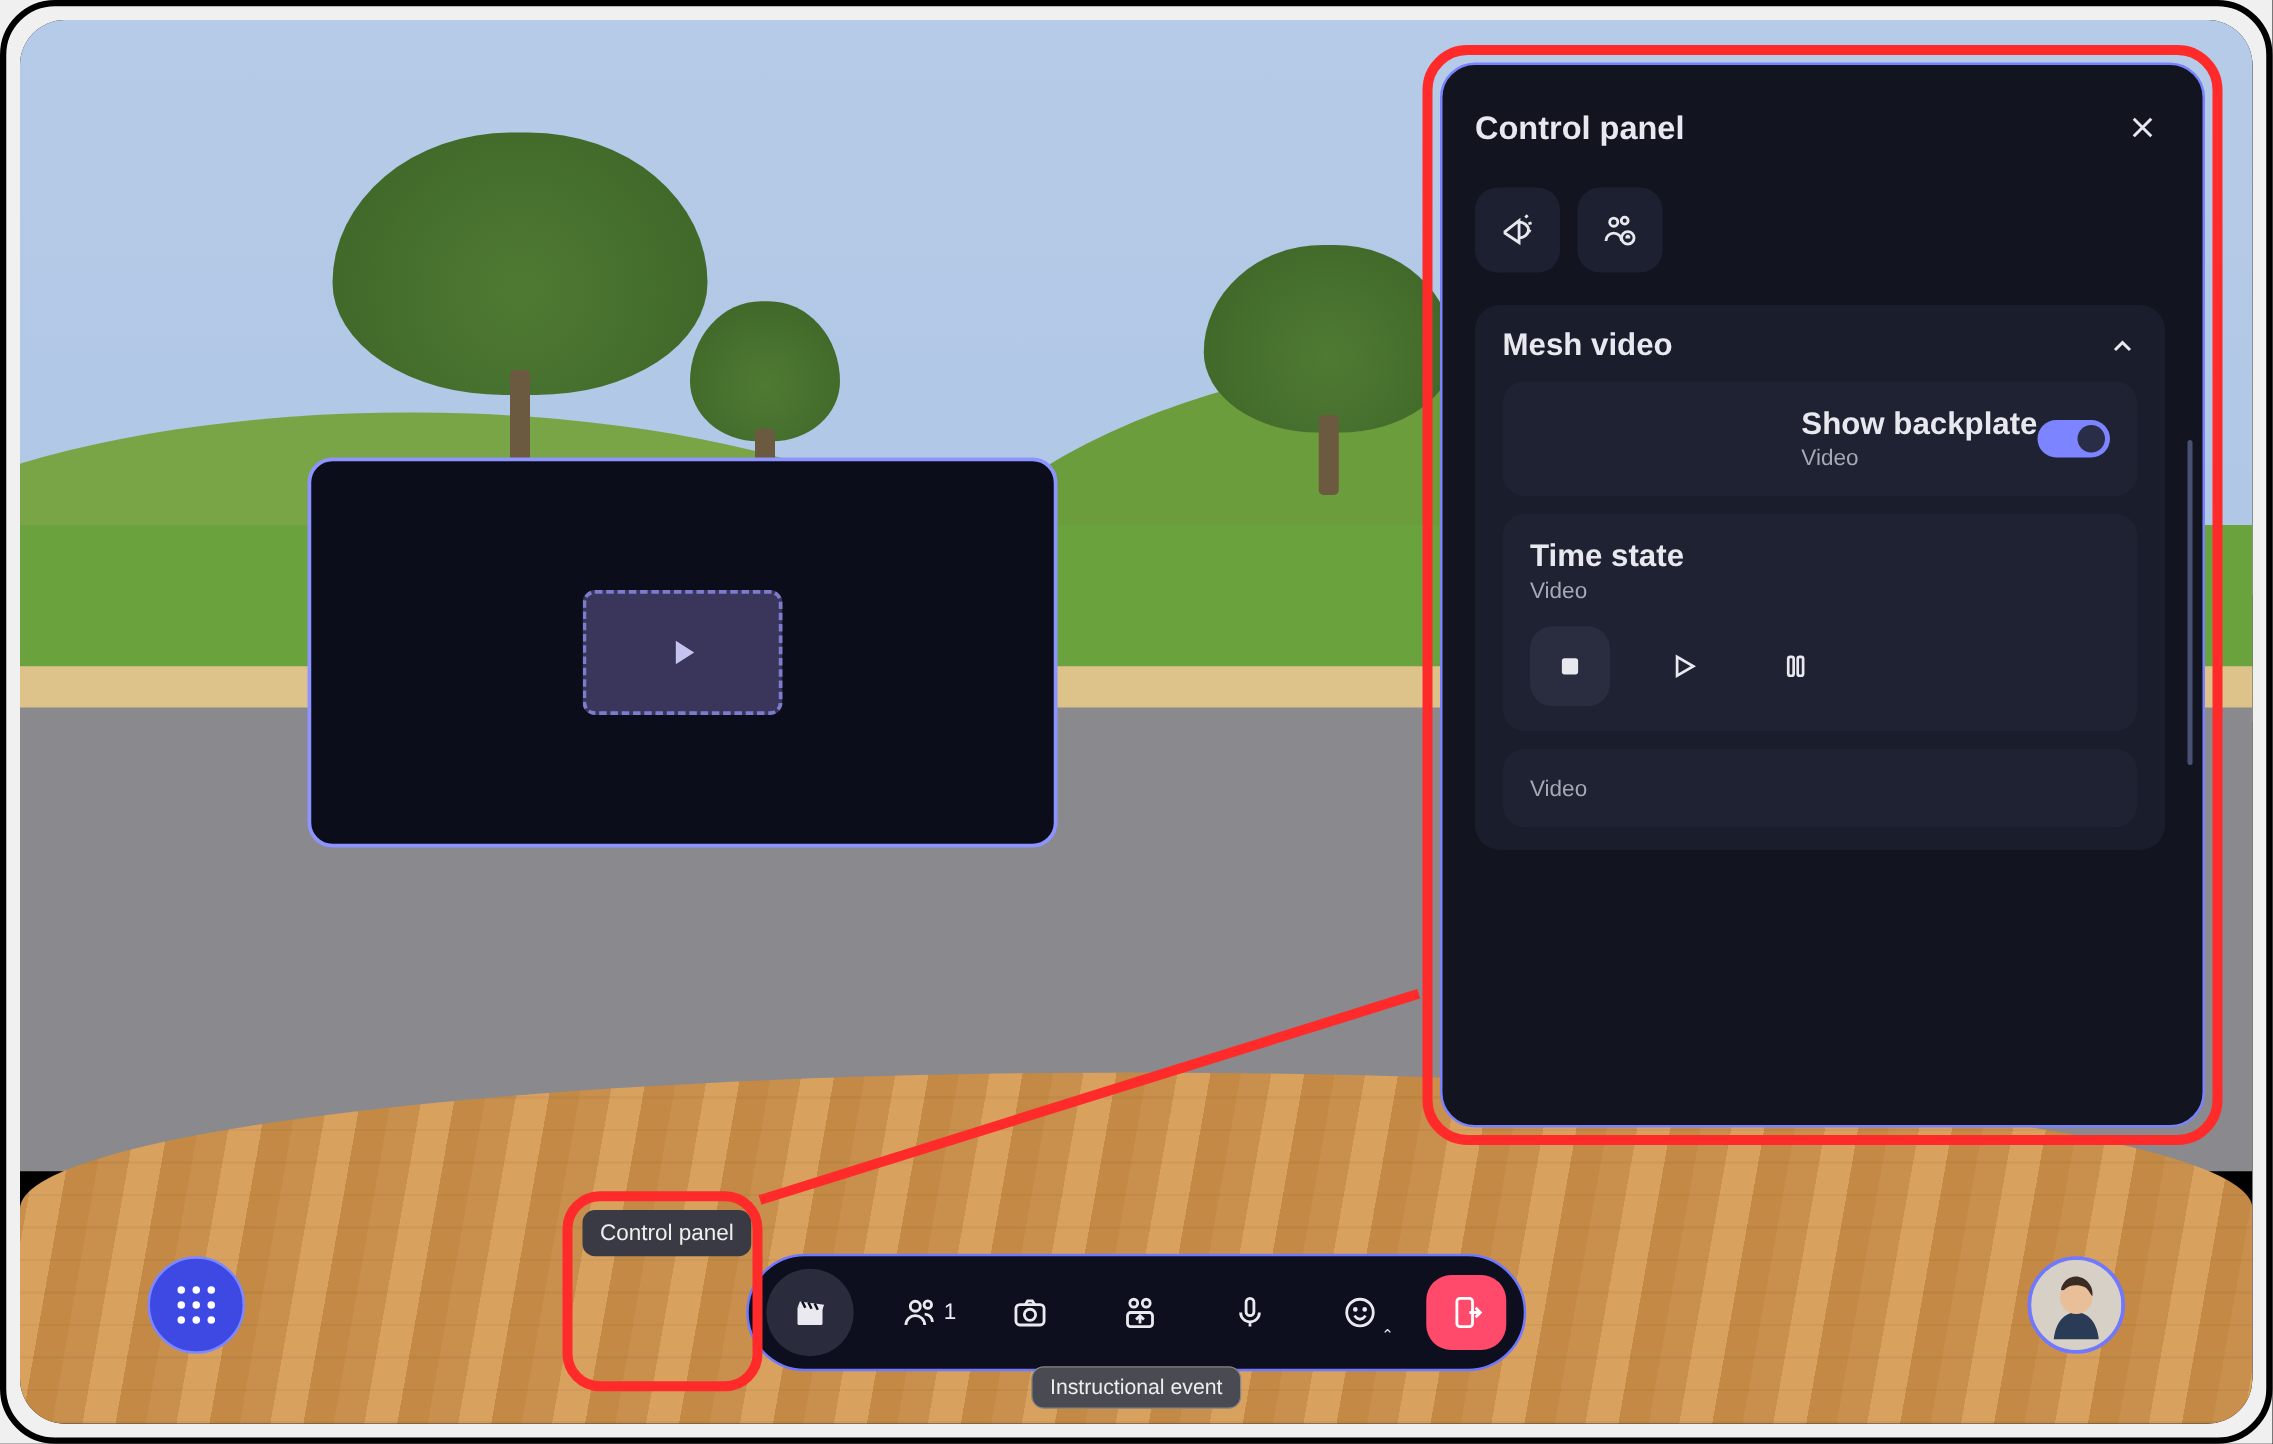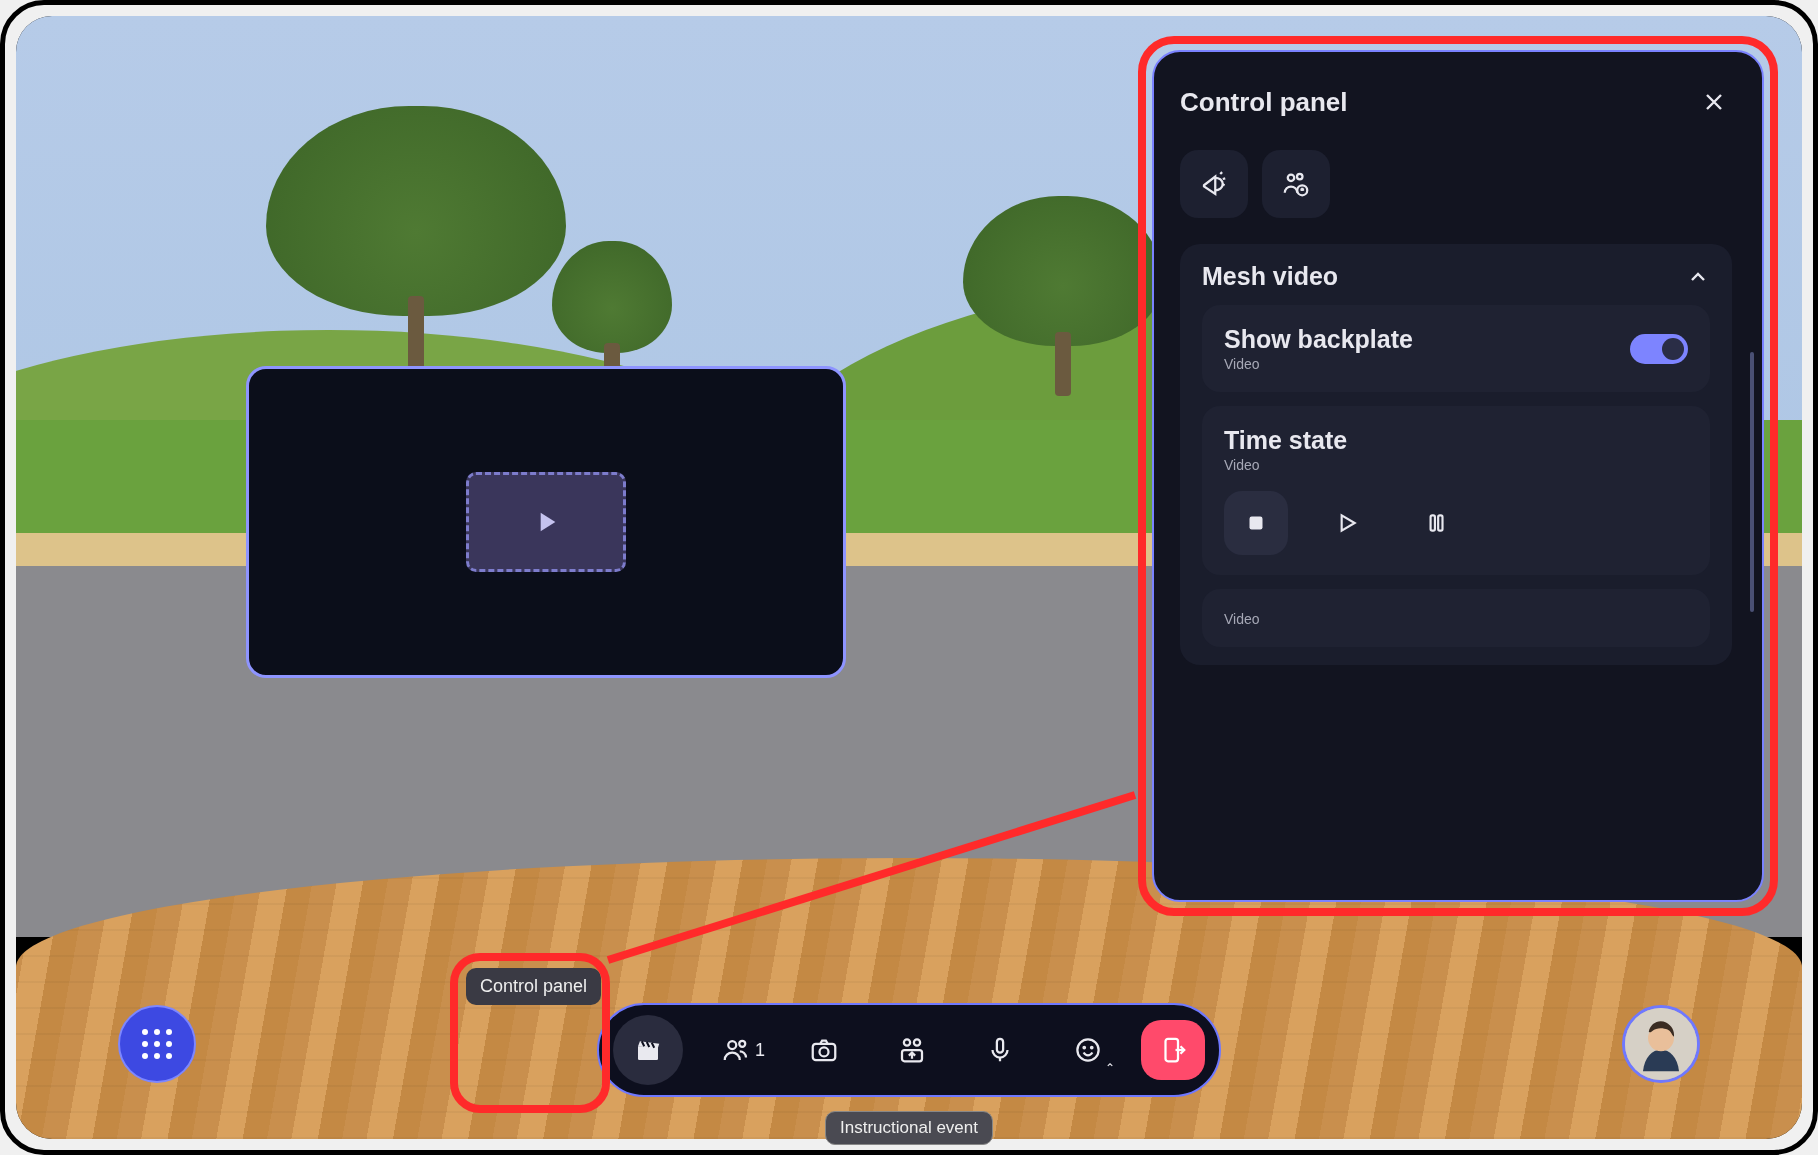--- a/index.html
+++ b/index.html
@@ -76,21 +76,21 @@
   .dock-btn svg { width:30px; height:30px; stroke:#e9e9ef; fill:none; stroke-width:1.8; }
   .dock-btn.leave svg { stroke:#fff; }
   .dock-count { position:absolute; right:6px; top:50%; transform:translateY(-50%); font-size:18px; color:#e9e9ef; }
   .dock-caret { position:absolute; right:8px; bottom:10px; font-size:12px; color:#e9e9ef; }
 
   .tooltip {
     position:absolute; bottom:150px; left:466px;
     background:#3a3a44; color:#eee; font-size:18px; padding:8px 14px; border-radius:10px;
   }
   .dock-label {
-    position:absolute; bottom:10px; left:50%; transform:translateX(-50%);
+    position:absolute; bottom:28px; left:50%; transform:translateX(-50%);
     background:#4a4a52; border:1px solid #888; color:#eee; font-size:17px;
     padding:6px 14px; border-radius:10px;
   }
 
   
   .fab {
     position:absolute; width:78px; height:78px; border-radius:50%;
     display:flex; align-items:center; justify-content:center;
     cursor:pointer;
   }
@@ -124,22 +124,22 @@
                  display:flex; align-items:center; justify-content:center; cursor:pointer; }
   .panel-tool svg { width:30px; height:30px; stroke:#e8e8ef; fill:none; stroke-width:1.8; }
 
   .section { background:#1a1d2c; border-radius:20px; padding:18px 22px; margin-right:20px; }
   .section-head { display:flex; justify-content:space-between; align-items:center; cursor:pointer; }
   .section-title { font-size:25px; font-weight:600; }
   .chev { width:24px; height:24px; stroke:#e8e8ef; stroke-width:2.4; fill:none; }
 
   .rowcard { background:#1f2232; border-radius:18px; padding:20px 22px; margin-top:14px; }
   .rowcard .lbl { font-size:25px; font-weight:600; }
-  .rowcard .sub { font-size:14px; color:#a6a8b6; margin-top:2px; }
-  .rowcard .flex { display:flex; justify-content:space-between; align-items:center; }
+  .rowcard .sub { font-size:18px; color:#a6a8b6; margin-top:2px; }
+  .rowcard .flex { display:flex; justify-content:flex-end; align-items:center; }
 
   .toggle { width:58px; height:30px; border-radius:16px; background:#7d84ff; position:relative; cursor:pointer; }
   .toggle .knob { position:absolute; right:4px; top:4px; width:22px; height:22px; border-radius:50%; background:#2a2d46; }
 
   .media-row { display:flex; gap:26px; margin-top:18px; align-items:center; }
   .mbtn { width:64px; height:64px; border-radius:18px; display:flex; align-items:center; justify-content:center; cursor:pointer; }
   .mbtn.sel { background:#2a2d40; }
   .mbtn svg { width:26px; height:26px; stroke:#e8e8ef; fill:none; stroke-width:2; }
   .mbtn.sel svg { fill:#e8e8ef; stroke:none; }
 

